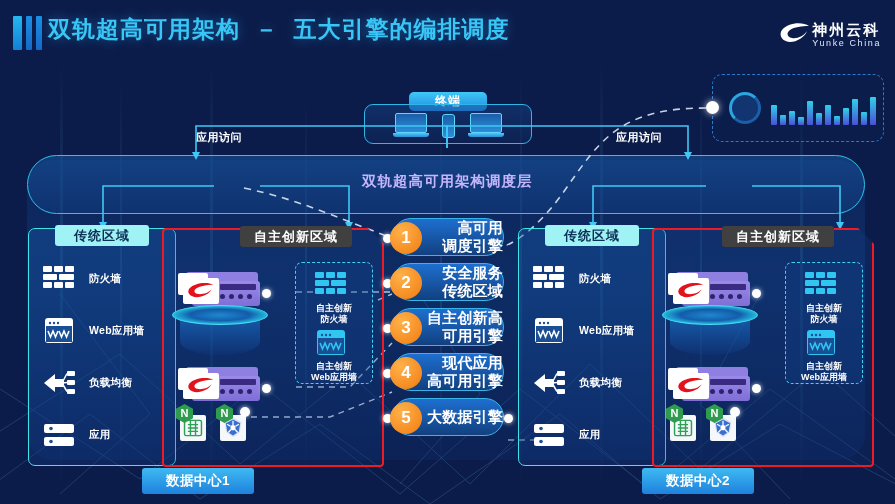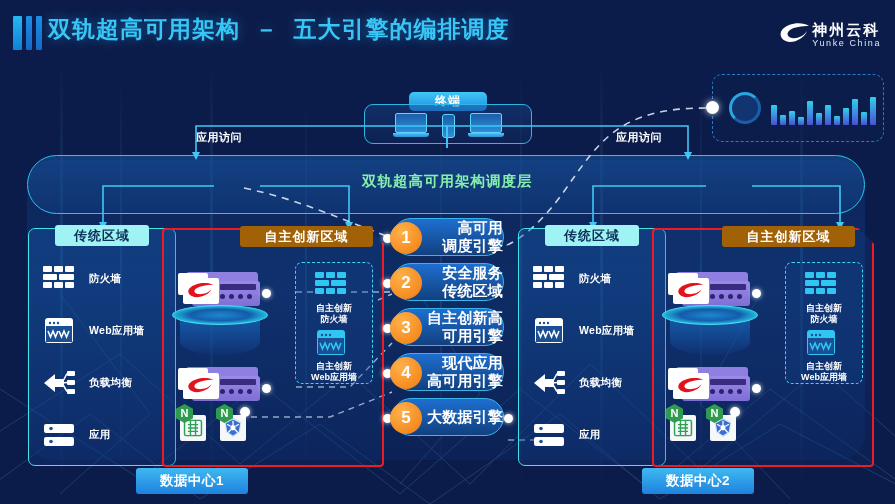--- a/index.html
+++ b/index.html
@@ -80,21 +80,21 @@
   .chart-dot { position:absolute; left:706px; top:101px; width:13px; height:13px;
                border-radius:50%; background:#fff; box-shadow:0 0 7px rgba(255,255,255,.8);}
 
   
   .sched-band {
     position:absolute; left:27px; top:155px; width:838px; height:59px;
     border-radius:30px; border:1.2px solid #2cc3e8;
     background:linear-gradient(180deg,rgba(25,92,170,.50),rgba(20,74,150,.30));
   }
   .sched-title { position:absolute; left:362px; top:172px; font-size:14.5px; font-weight:bold;
-                 color:#86efac; letter-spacing:1px; }
+                 color:#c4b5fd; letter-spacing:1px; }
 
   
   .main-panel {
     position:absolute; left:27px; top:160px; width:838px; height:300px;
     border-radius:26px;
     background:linear-gradient(180deg,rgba(15,62,135,.30) 0%,rgba(18,80,160,.30) 45%,rgba(14,55,128,.22) 100%);
   }
 
   
   .trad-zone {
@@ -112,21 +112,21 @@
   .svc-label { font-size:10.5px; font-weight:bold; color:#ffffff; letter-spacing:.3px; white-space:nowrap;}
   .ico { width:34px; height:30px; position:relative; flex:none; }
 
   
   .innov-zone {
     position:absolute; width:222px; height:239px; top:228px;
     border:2.2px solid #ef1b24; border-radius:4px;
     background:linear-gradient(180deg,rgba(20,72,150,.22),rgba(14,50,118,.18));
     clip-path: polygon(0 0, calc(100% - 16px) 0, 100% 16px, 100% 100%, 0 100%);
   }
-  .zone-tag.innov { width:133px; background:#a16207; color:#fff; }
+  .zone-tag.innov { width:112px; background:#404040; color:#fff; }
 
   
   .inner-dash {
     position:absolute; width:78px; height:122px; top:262px;
     border:1.2px dashed #3fd4ef; border-radius:7px;
     background:rgba(18,68,145,.25);
     display:flex; flex-direction:column; align-items:center; padding-top:7px; gap:3px;
   }
   .inner-cap { font-size:9px; font-weight:bold; color:#fff; text-align:center; line-height:1.22; }
 
@@ -182,21 +182,21 @@
                   background:#fff; box-shadow:0 0 5px rgba(255,255,255,.85); }
   .engine .hook.r { left:auto; right:-10px; }
 
   
   .dc-label {
     position:absolute; top:468px; width:112px; height:26px; border-radius:3px;
     background:linear-gradient(180deg,#3fb9f2,#1d82dd);
     color:#fff; font-size:13.5px; font-weight:bold; text-align:center; line-height:26px;
     letter-spacing:.5px;
   }
-  .dc-label.one { left:136px; }
+  .dc-label.one { left:142px; }
   .dc-label.two { left:642px; }
 
   svg.overlay { position:absolute; left:0; top:0; width:895px; height:504px; pointer-events:none; }
 </style>
 </head>
 <body>
 
 <div id="stage">
 
   <svg class="vbeams" viewBox="0 0 895 430" preserveAspectRatio="none">

